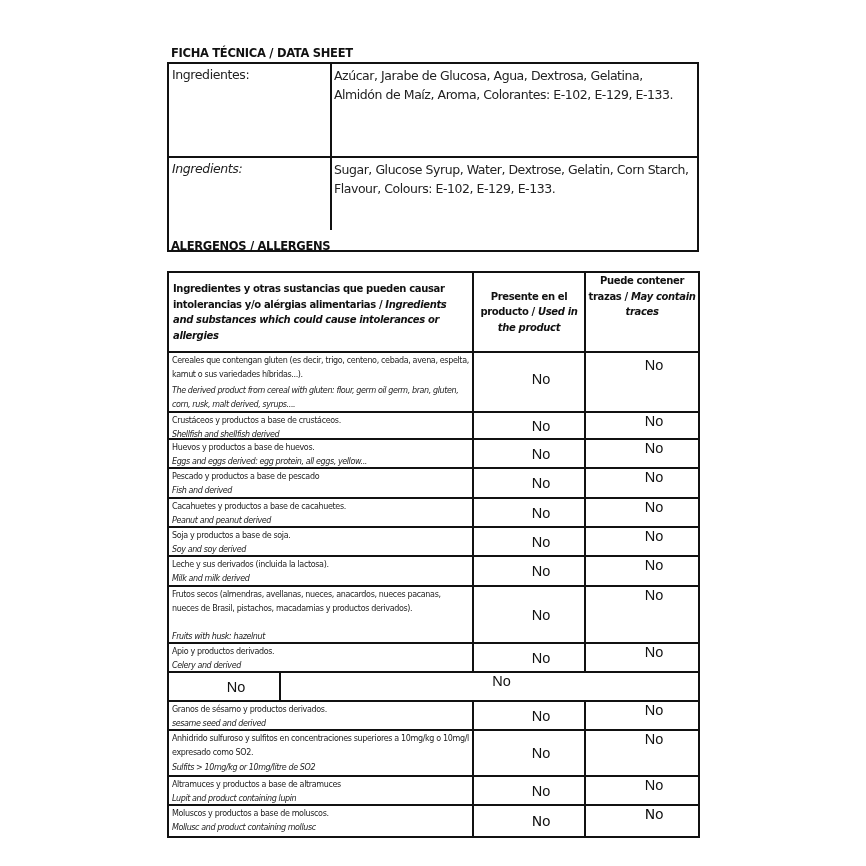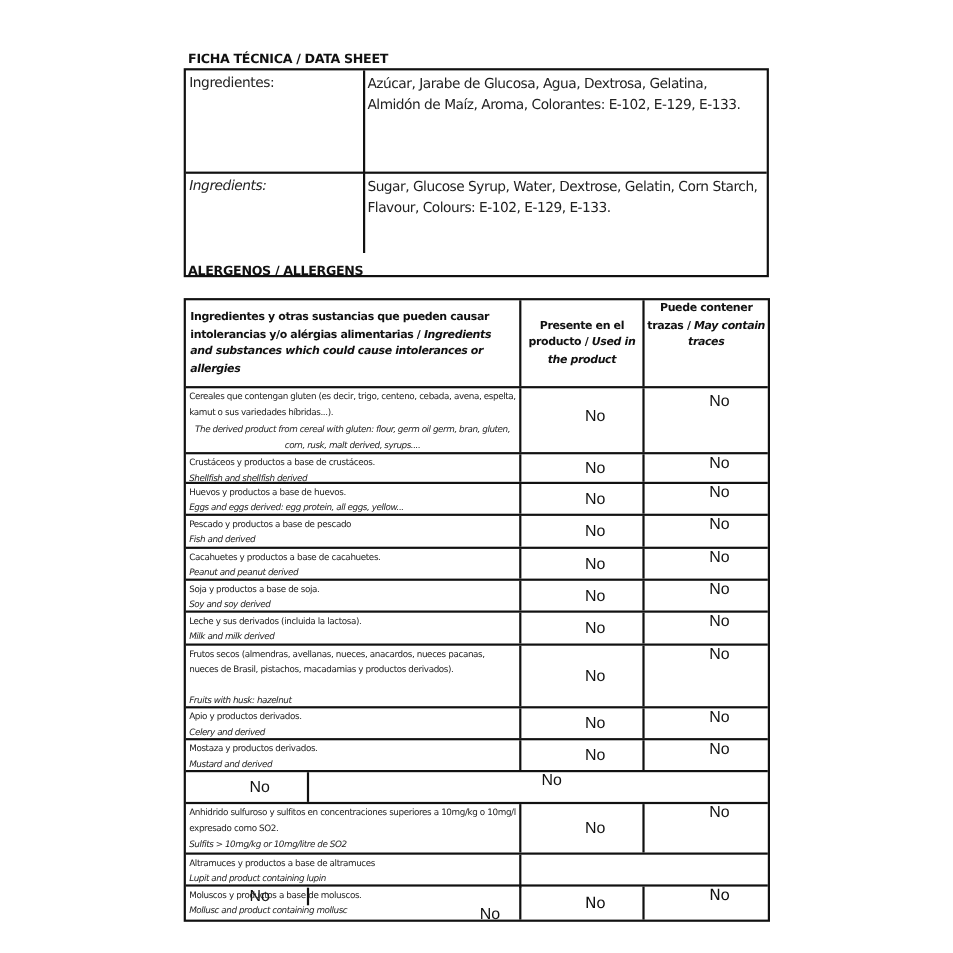--- a/index.html
+++ b/index.html
@@ -61,21 +61,21 @@
         <div><span>Presente en el producto / </span><span class="it">Used in the product</span></div>
       </div>
     <div class="c3">
         <div><span>Puede contener trazas / </span><span class="it">May contain traces</span></div>
       </div>
   </div>
   <div id="allergen-rows">
       <div class="al-row" style="height: 60px; border-bottom: 2px solid rgb(17, 17, 17);">
         <div class="c1">
           <span class="es">Cereales que contengan gluten (es decir, trigo, centeno, cebada, avena, espelta, kamut o sus variedades híbridas...).</span>
-          <span class="en" style="margin-top: 2px; text-align: center;">The derived product from cereal with gluten: flour, germ oil germ, bran, gluten, corn, rusk, malt derived, syrups....</span>
+          <span class="en" style="margin-top: 2px;">The derived product from cereal with gluten: flour, germ oil germ, bran, gluten, corn, rusk, malt derived, syrups....</span>
         </div>
         <div class="c2">
           <span class="val" style="margin-bottom: 6px;">No</span>
         </div>
         <div class="c3">
           <span class="val" style="margin-top: 4px;">No</span>
         </div>
       </div>
       <div class="al-row" style="height: 27px; border-bottom: 2px solid rgb(17, 17, 17);">
         <div class="c1">
@@ -167,52 +167,52 @@
           <span class="en">Celery and derived</span>
         </div>
         <div class="c2">
           <span class="val">No</span>
         </div>
         <div class="c3">
           <span class="val">No</span>
         </div>
       </div>
       <div class="al-row" style="height: 29px; border-bottom: 2px solid rgb(17, 17, 17);">
-        <div class="c1">
-          <span class="es">Mostaza y productos derivados.</span>
-          <span class="en">Mustard and derived</span>
-        </div>
-        <div class="c2">
-          <span class="val">No</span>
-        </div>
-        <div class="c3">
-          <span class="val">No</span>
-        </div>
-      </div>
-      <div class="al-row" style="height: 29px; border-bottom: 2px solid rgb(17, 17, 17);">
+        <div class="c2">
+          <span class="val">No</span>
+        </div>
+        <div class="c3">
+          <span class="val">No</span>
+        </div>
+      </div>
+      <div class="al-row" style="height: 29px; border-bottom: 2px solid rgb(17, 17, 17);">
+        <div class="c1">
+          <span class="es">Granos de sésamo y productos derivados.</span>
+          <span class="en">sesame seed and derived</span>
+        </div>
         <div class="c2">
           <span class="val">No</span>
         </div>
         <div class="c3">
           <span class="val">No</span>
         </div>
       </div>
       <div class="al-row" style="height: 46px; border-bottom: 2px solid rgb(17, 17, 17);">
         <div class="c1">
           <span class="es">Anhidrido sulfuroso y sulfitos en concentraciones superiores a 10mg/kg o 10mg/l expresado como SO2.</span>
           <span class="en" style="margin-top: 1px;">Sulfits &gt; 10mg/kg or 10mg/litre de SO2</span>
         </div>
         <div class="c2">
           <span class="val">No</span>
         </div>
         <div class="c3">
           <span class="val">No</span>
         </div>
       </div>
-      <div class="al-row" style="height: 29px; border-bottom: 2px solid rgb(17, 17, 17); flex-direction: column;">
+      <div class="al-row" style="height: 29px; border-bottom: 2px solid rgb(17, 17, 17);">
         <div class="c1">
           <span class="es">Altramuces y productos a base de altramuces</span>
           <span class="en">Lupit and product containing lupin</span>
         </div>
         <div class="c2">
           <span class="val">No</span>
         </div>
         <div class="c3">
           <span class="val">No</span>
         </div>

